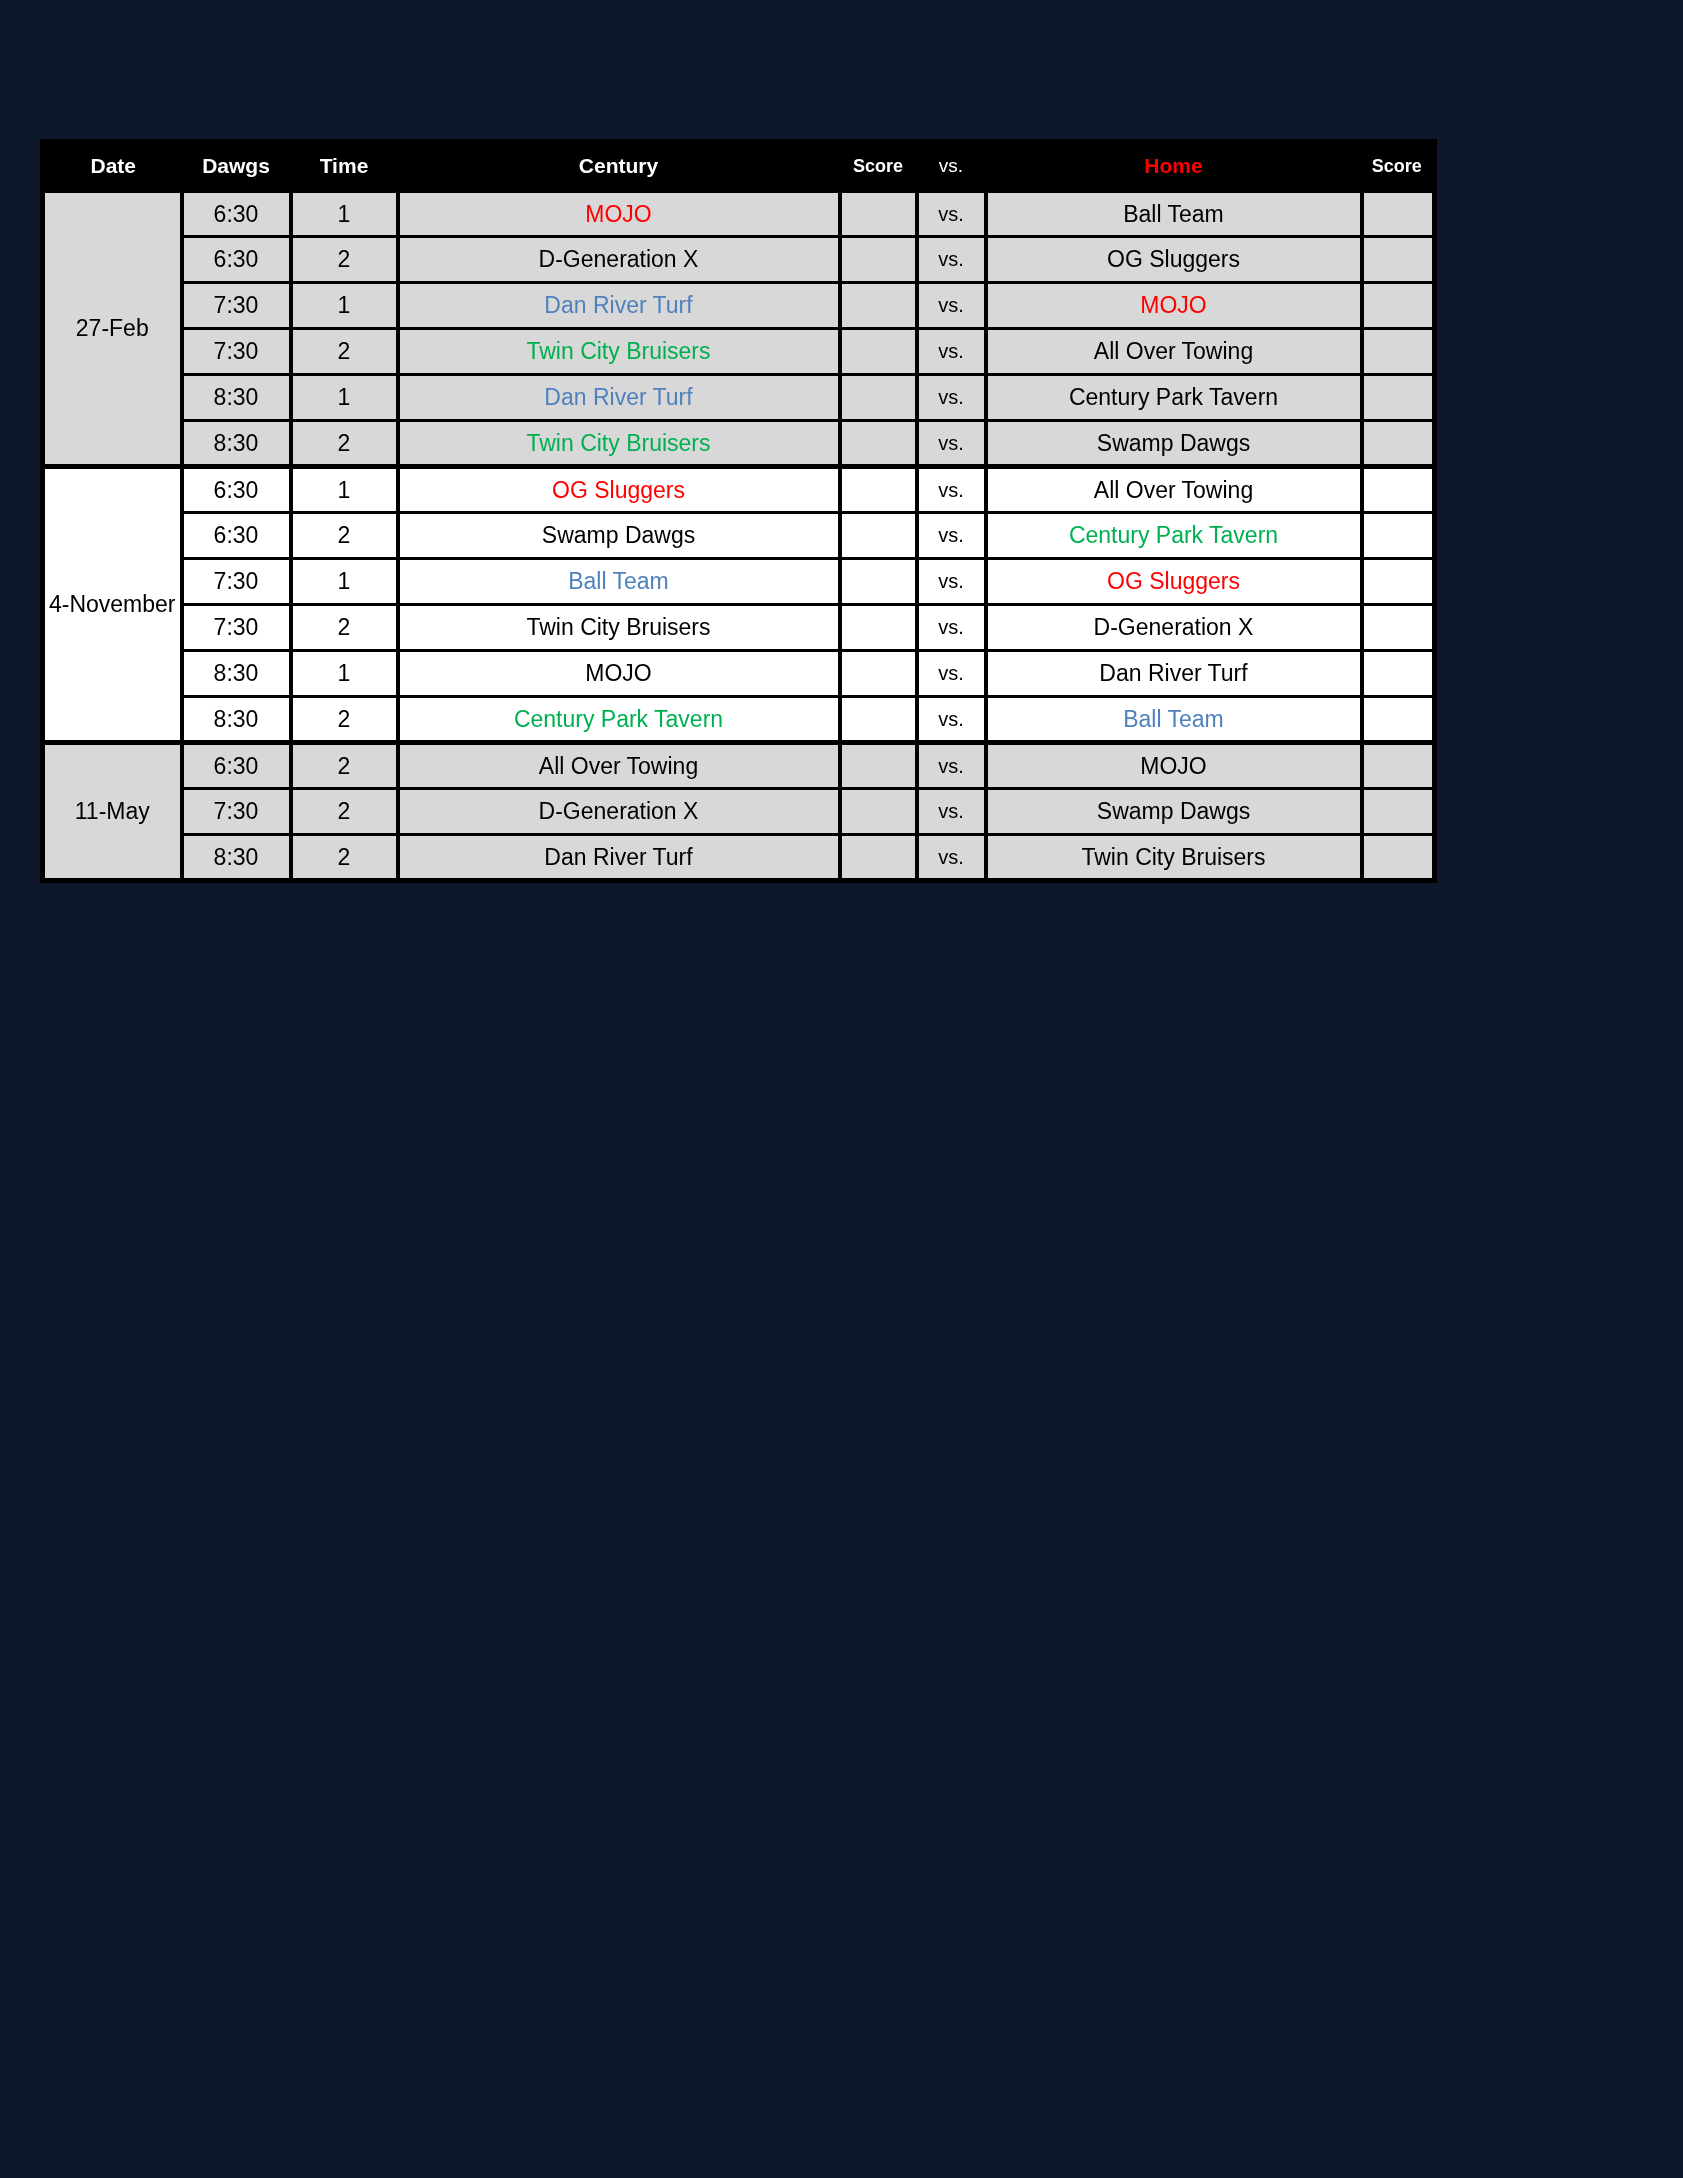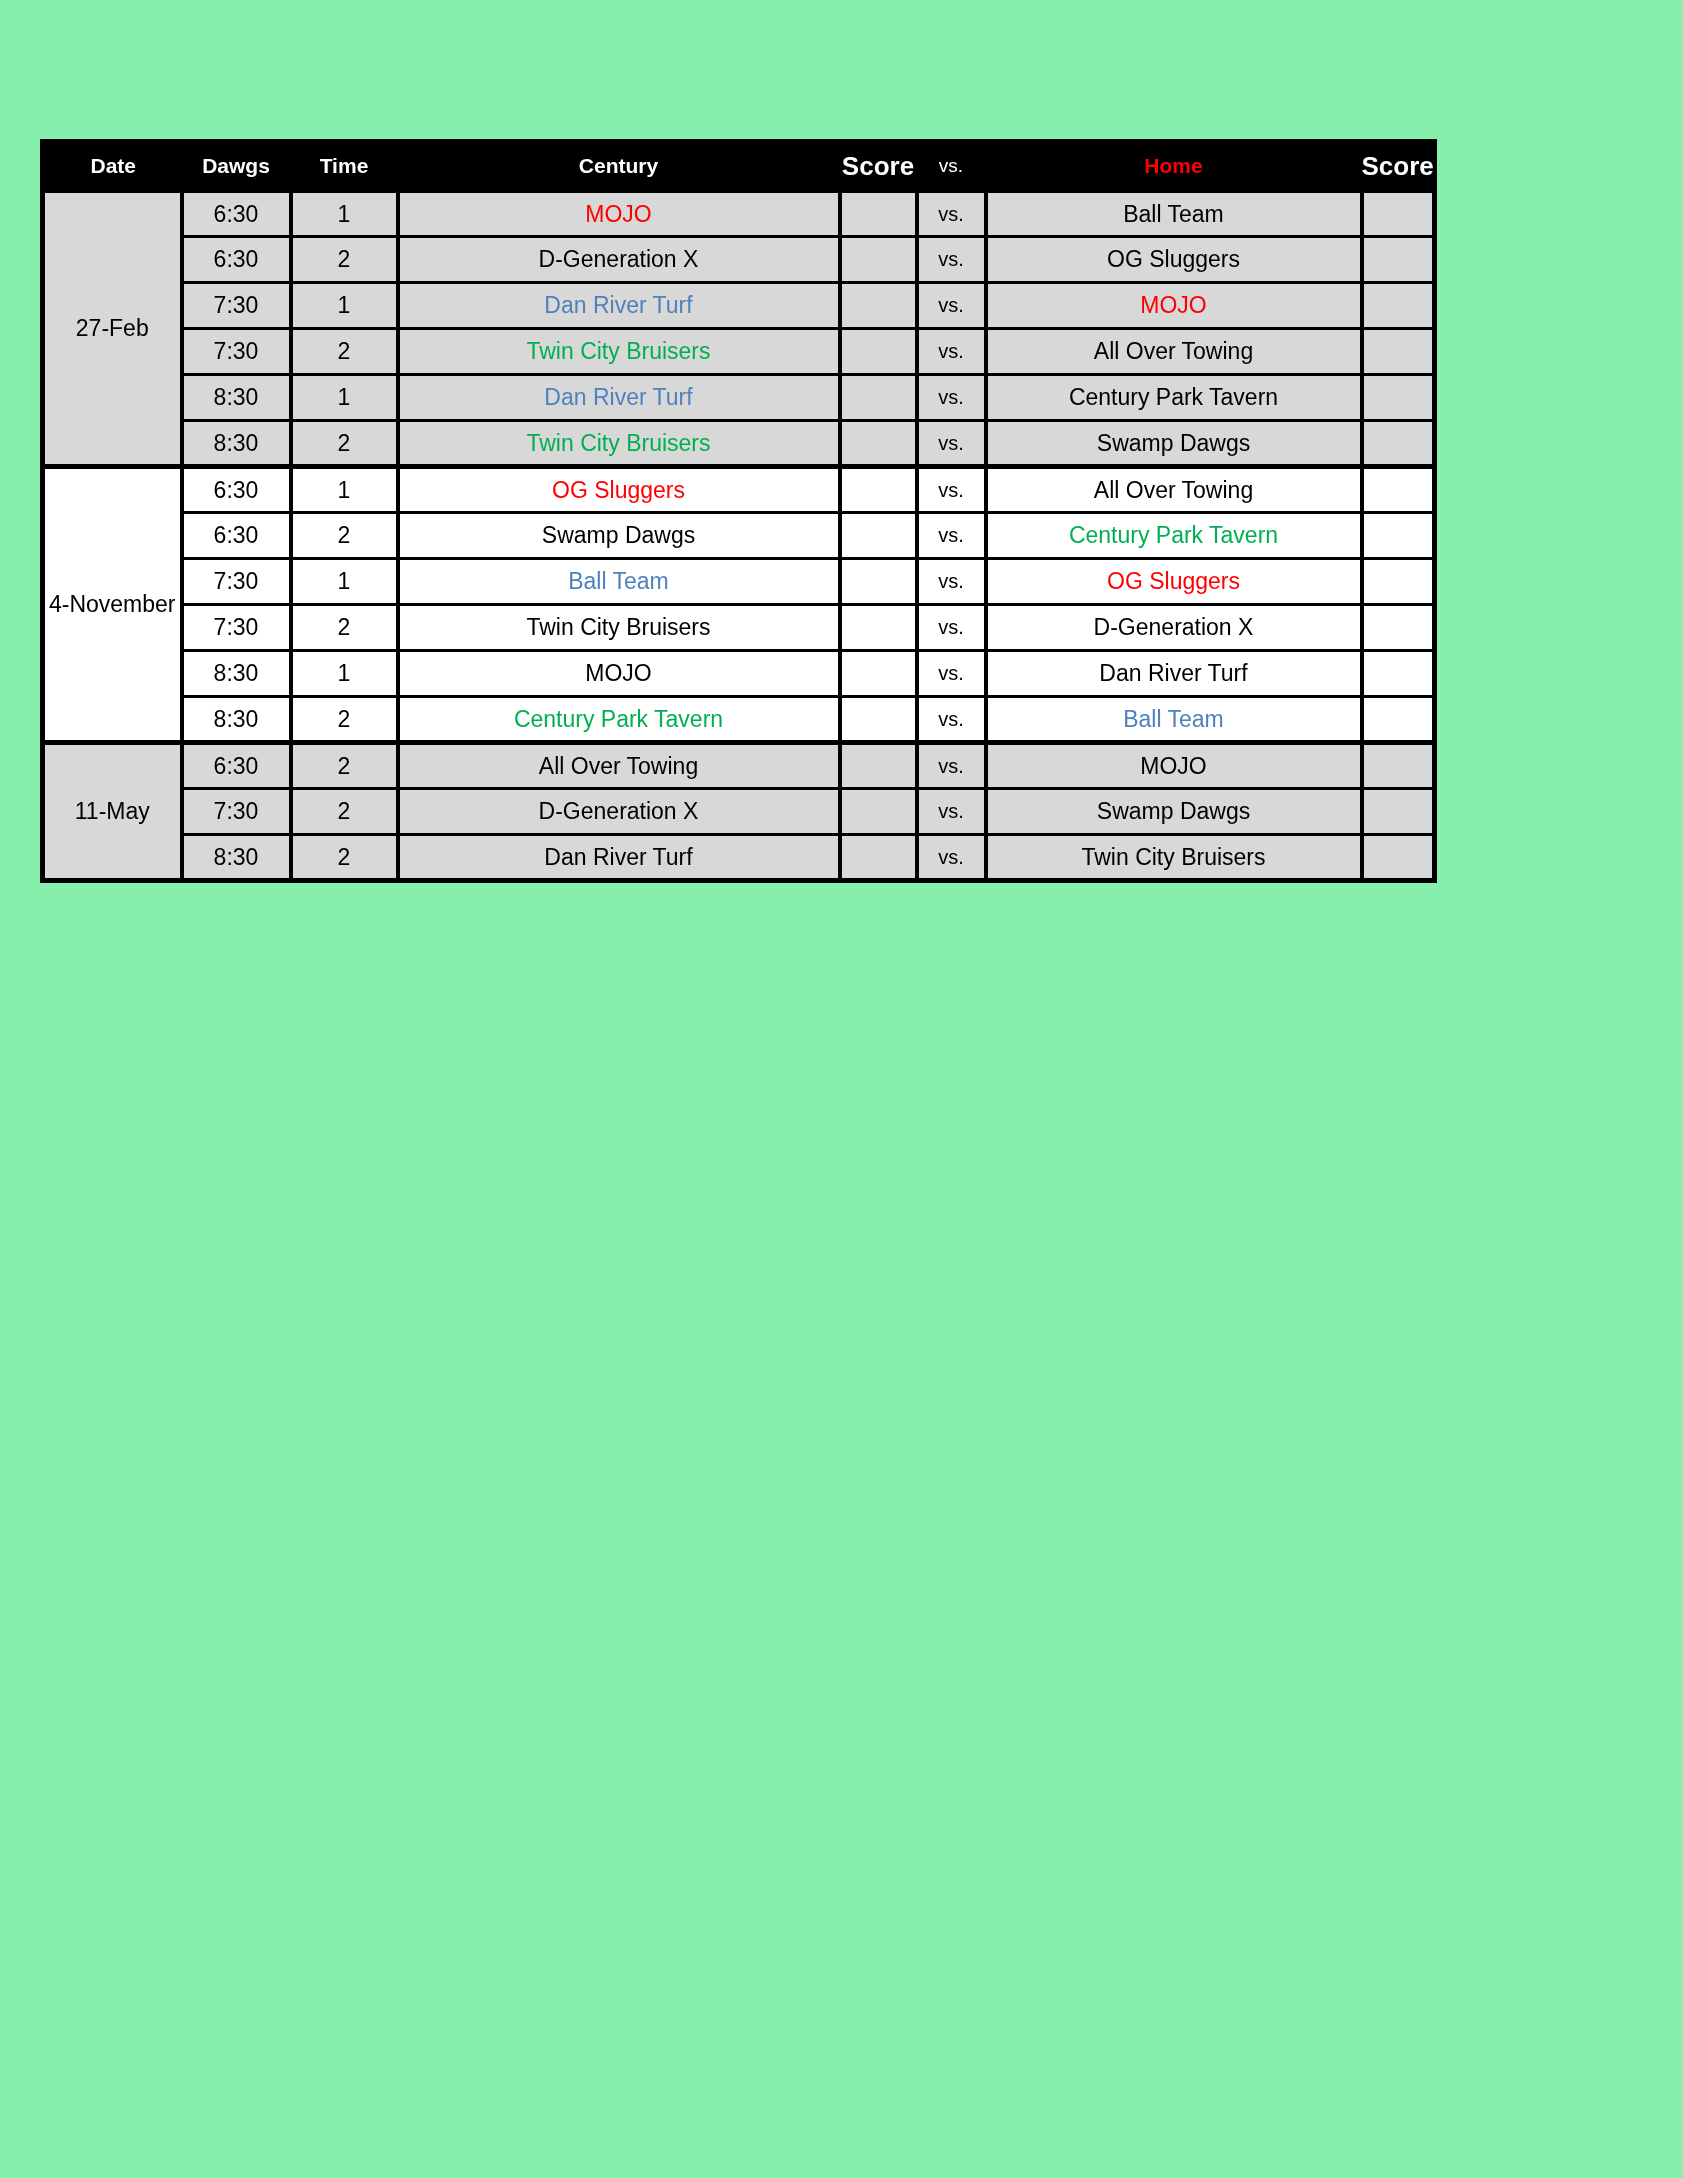--- a/index.html
+++ b/index.html
@@ -7,42 +7,42 @@
   body {
     width: 1683px;
     height: 2178px;
     background: #ffffff;
     font-family: "Liberation Sans", sans-serif;
   }
   .sheet {
     position: relative;
     width: 1683px;
     height: 2178px;
-    background: #86efac;
+    background: #0f172a;
   }
   table.schedule {
     position: absolute;
     left: 40px;
     top: 139px;
     width: 1392px;
     border-collapse: collapse;
     table-layout: fixed;
     border: 5px solid #000000;
   }
   thead tr { height: 49px; }
   th {
     background: #000000;
     color: #ffffff;
     font-weight: bold;
     font-size: 21px;
     text-align: center;
     vertical-align: middle;
     padding: 0;
   }
-  th.small { font-size: 26px; }
+  th.small { font-size: 18px; }
   th.vs-h { font-weight: normal; font-size: 19px; }
   th.home-h { color: #ff0000; }
   tbody.group { border-top: 5px solid #000000; }
   td {
     border: 3px solid #000000;
     border-left-width: 4px;
     border-right-width: 4px;
     height: 46px;
     text-align: center;
     vertical-align: middle;

